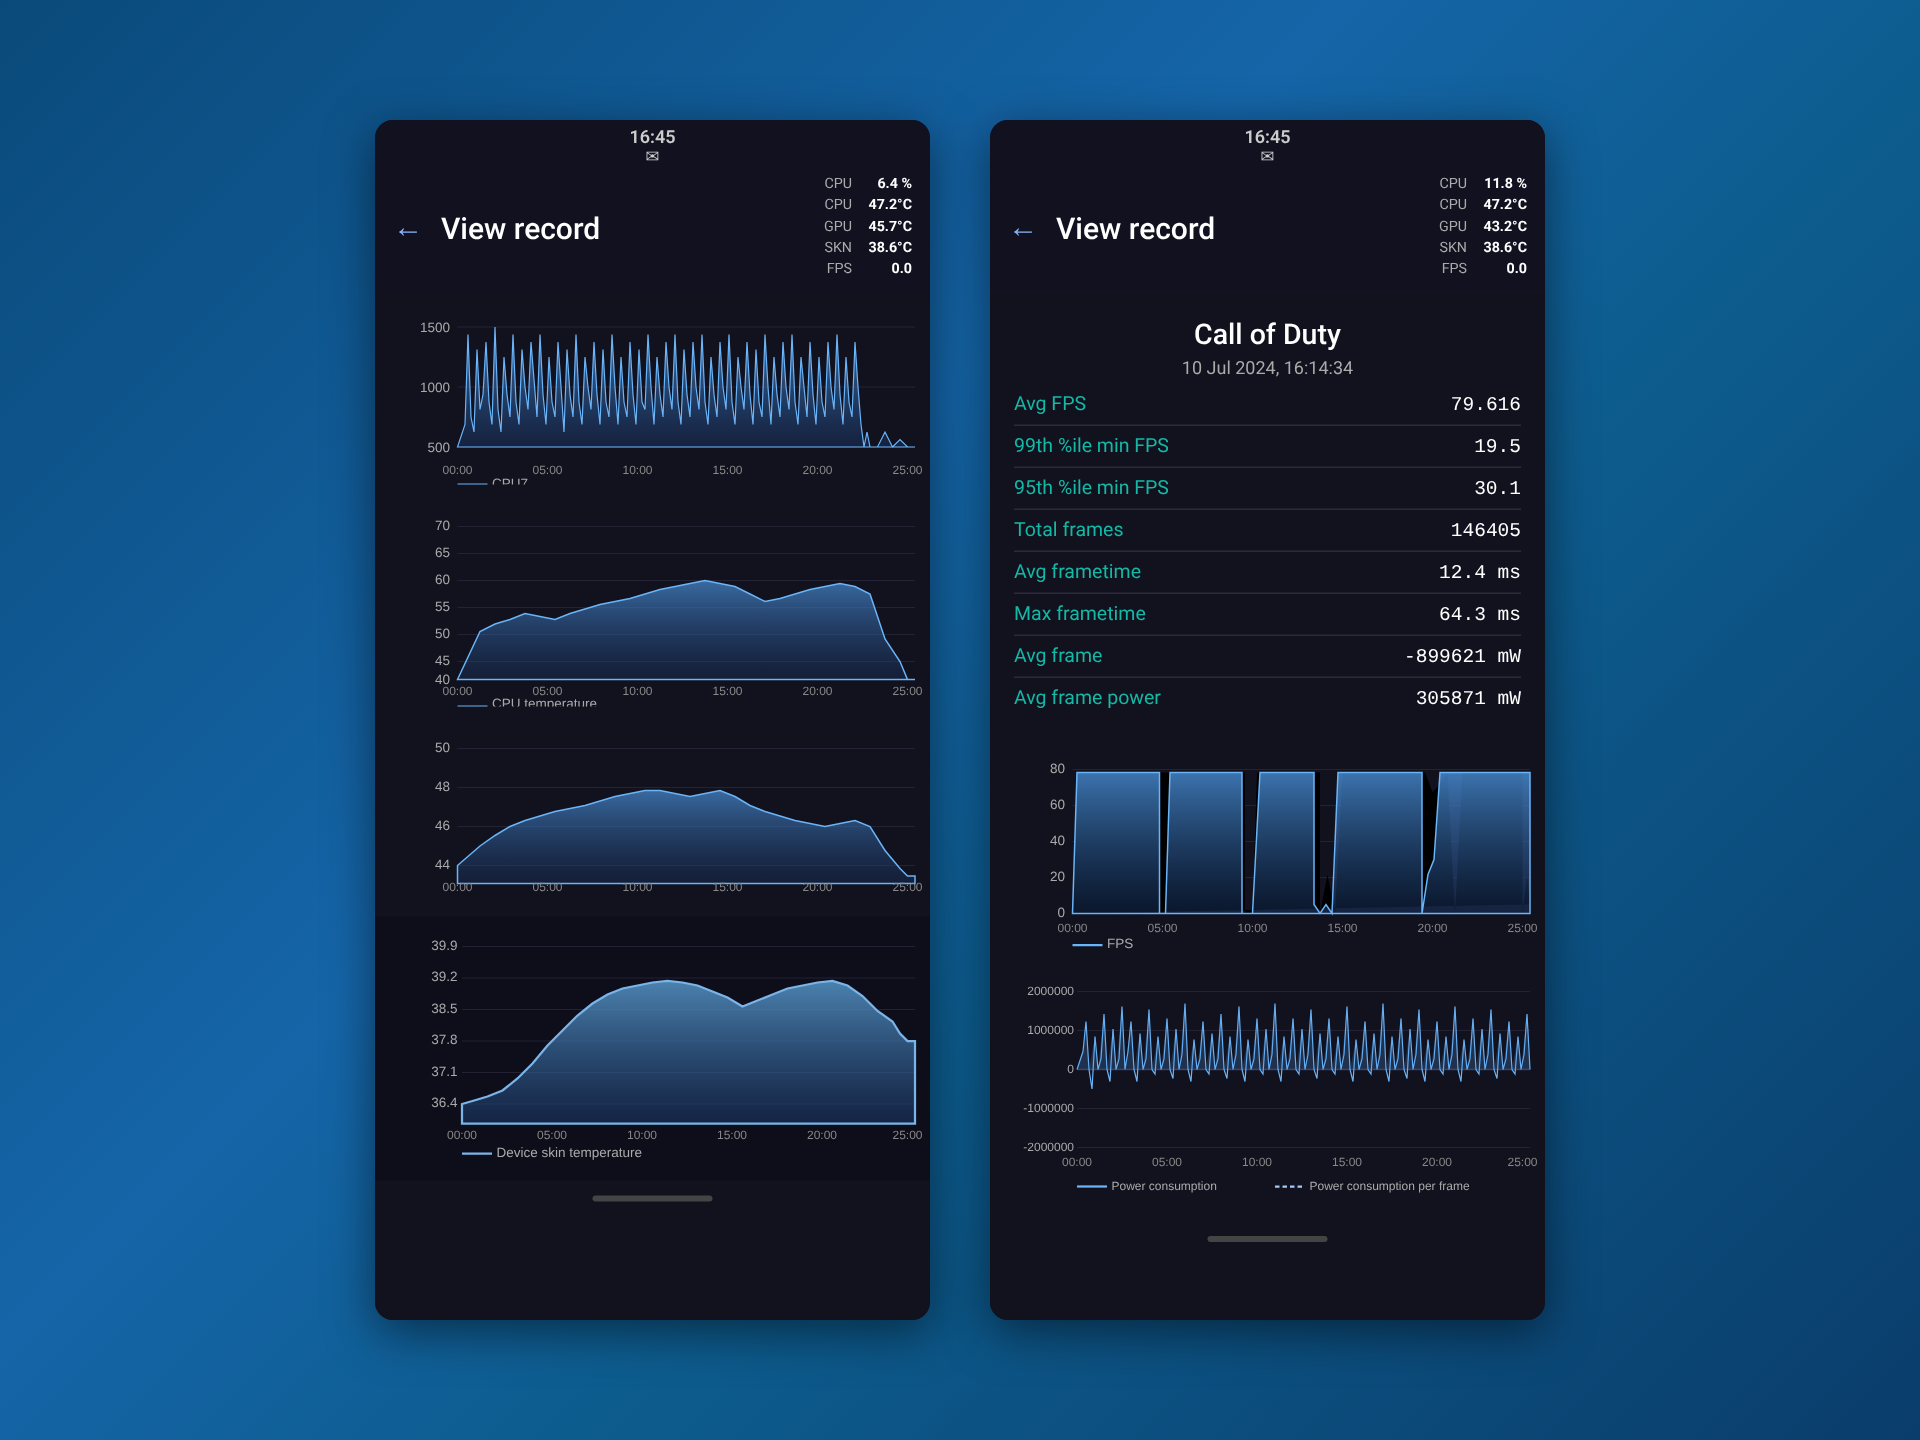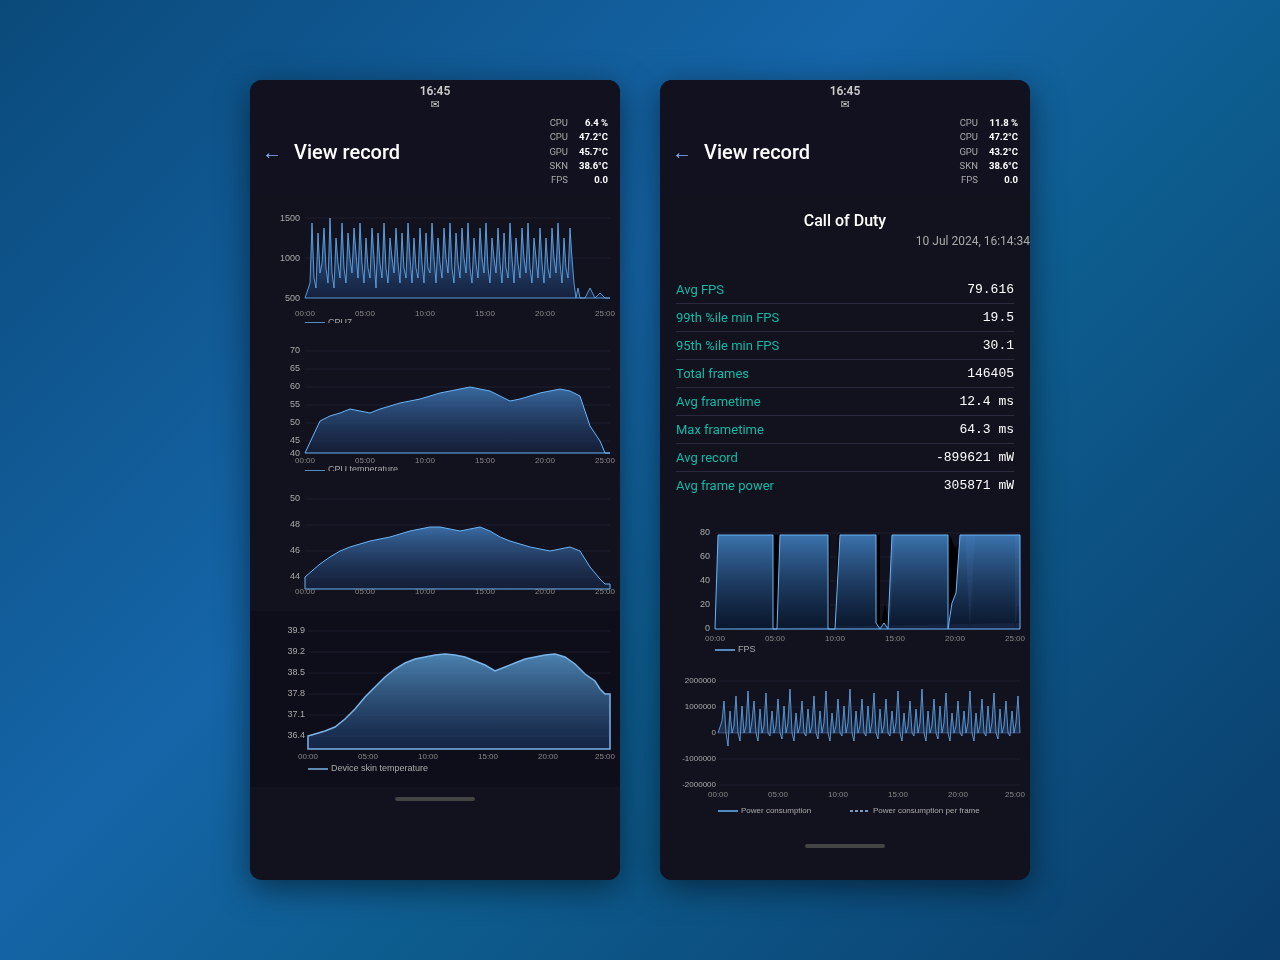--- a/index.html
+++ b/index.html
@@ -104,30 +104,30 @@
       padding: 8px 20px 4px;
       margin-bottom: 2px;
     }
 
     svg text { font-family: Arial, sans-serif; }
 
     
     .game-title {
       text-align: center;
       padding: 16px 12px 4px;
-      font-size: 16px;
+      font-size: 19px;
       font-weight: 500;
       color: #fff;
     }
 
     .game-date {
-      text-align: right;
+      text-align: center;
       font-size: 12px;
       color: #aaa;
-      margin-bottom: 28px;
+      margin-bottom: 4px;
     }
 
     .stats-table {
       width: 100%;
       padding: 0 16px;
       margin-bottom: 16px;
     }
 
     .stat-row {
       display: flex;
@@ -386,21 +386,21 @@
       </div>
       <div class="stat-row">
         <span class="stat-name">Avg frametime</span>
         <span class="stat-val">12.4 ms</span>
       </div>
       <div class="stat-row">
         <span class="stat-name">Max frametime</span>
         <span class="stat-val">64.3 ms</span>
       </div>
       <div class="stat-row">
-        <span class="stat-name">Avg record</span>
+        <span class="stat-name">Avg frame</span>
         <span class="stat-val">-899621 mW</span>
       </div>
       <div class="stat-row">
         <span class="stat-name">Avg frame power</span>
         <span class="stat-val">305871 mW</span>
       </div>
     </div>
 
     <div class="chart-container">
       <svg width="346" height="130">

